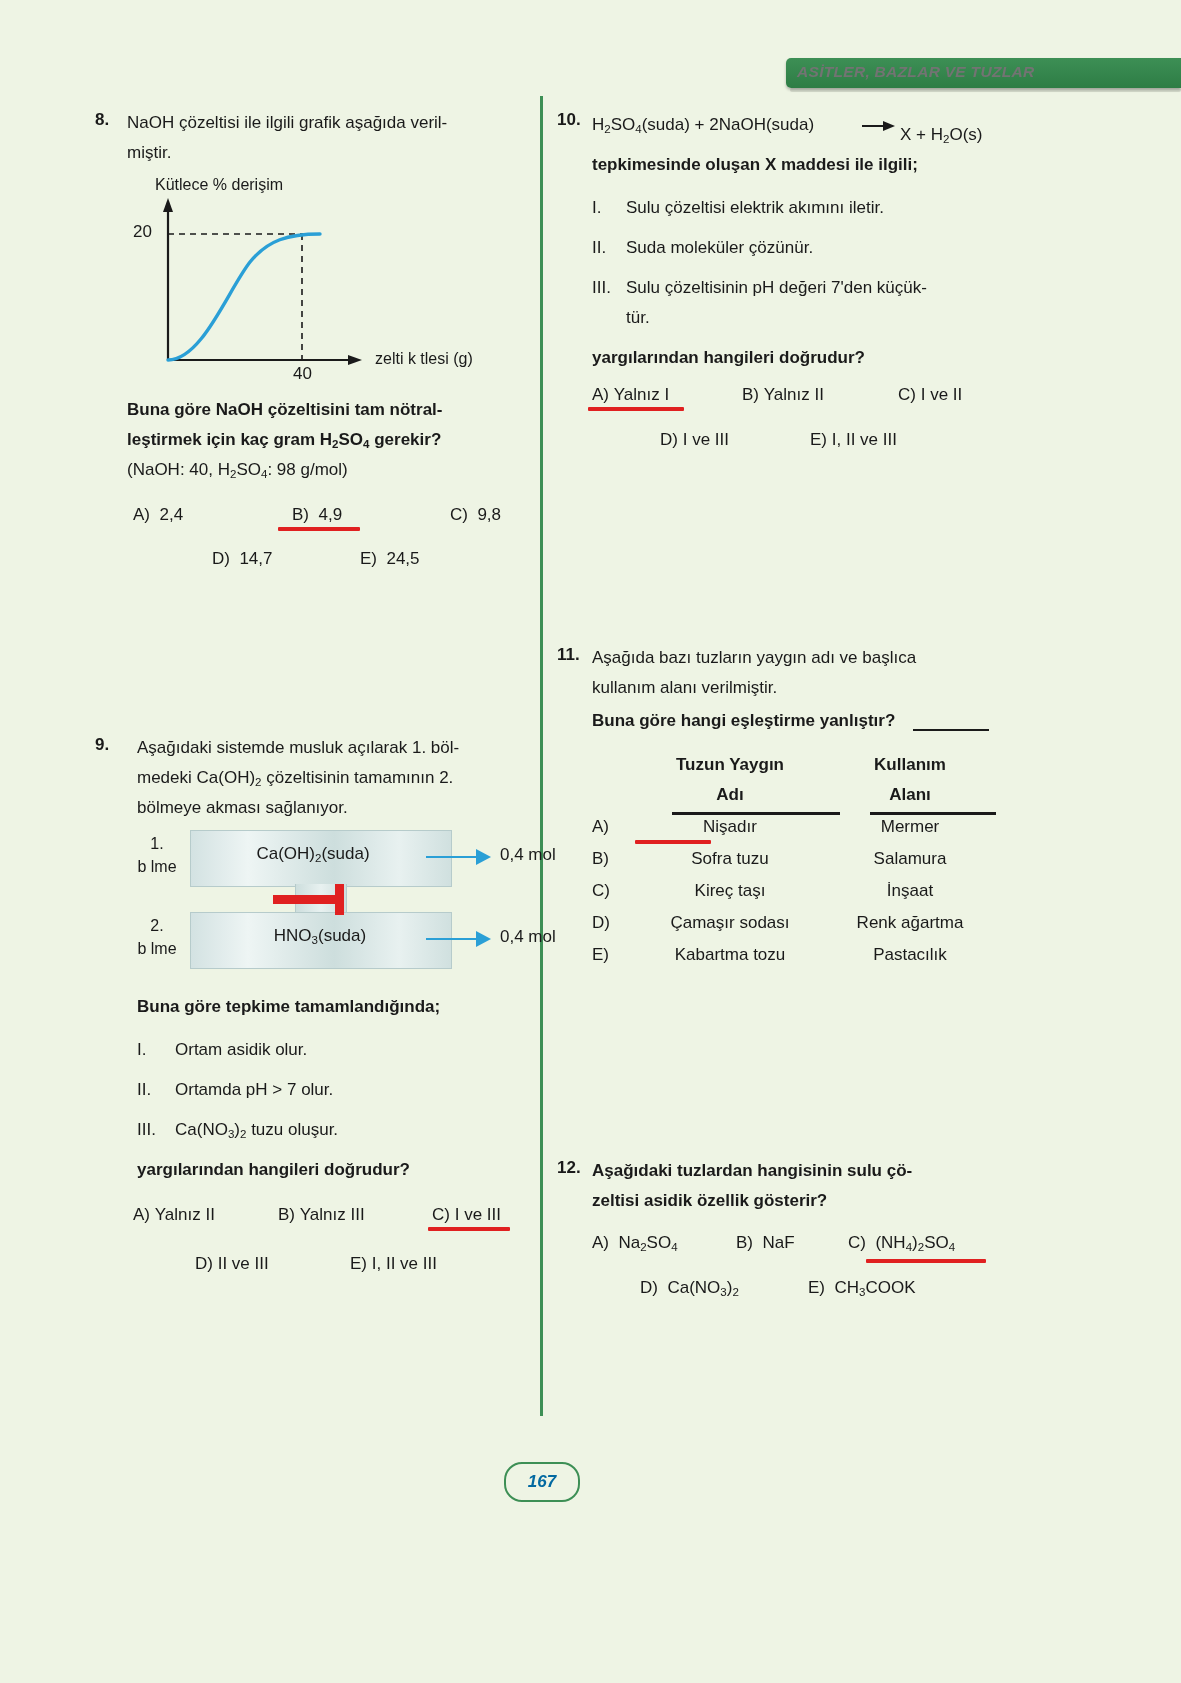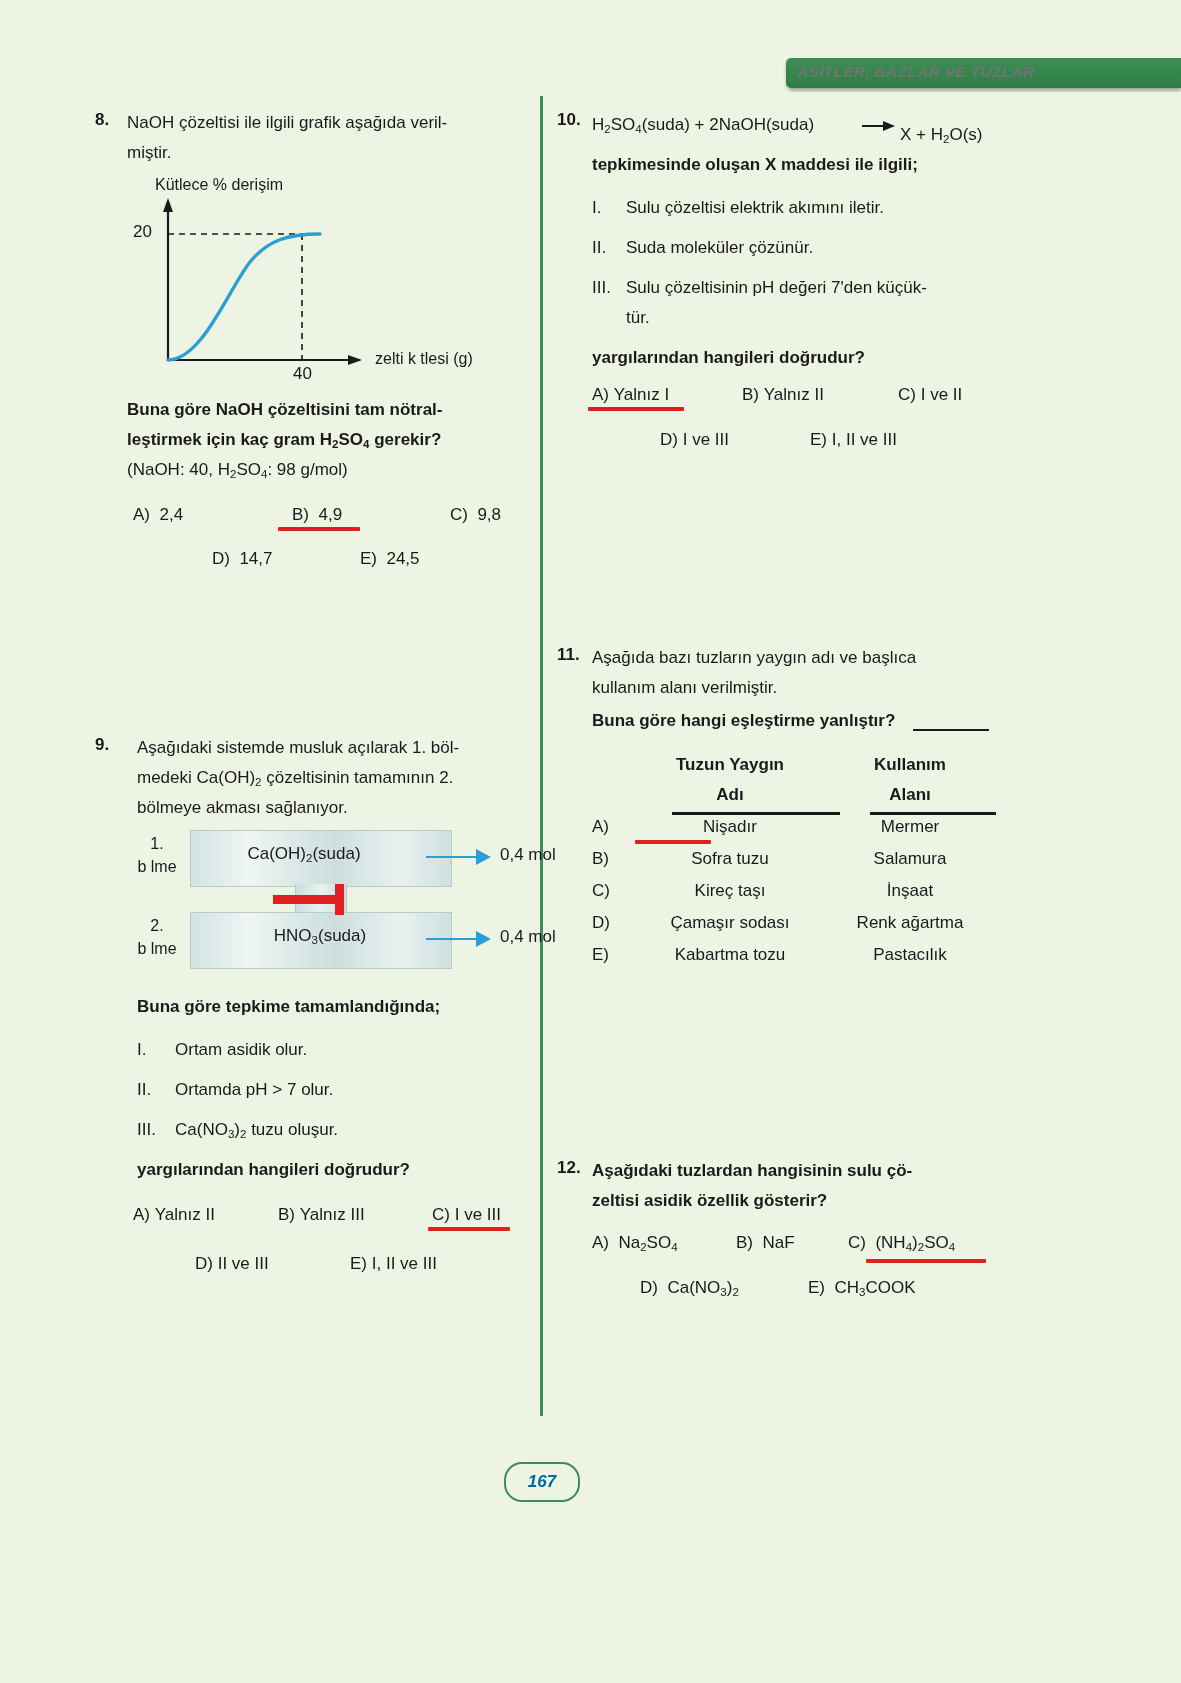--- a/index.html
+++ b/index.html
@@ -182,21 +182,21 @@
     <span>bölmeye akması sağlanıyor.</span>
   </div>
 
   <div class="app">
     <div class="chamber top"></div>
     <div class="neck"></div>
     <div class="chamber bot"></div>
     <div class="tap"></div>
     <div class="tap-v"></div>
 
-    <div class="ch-label" style="left:44px;top:18px;width:260px;">
+    <div class="ch-label" style="left:53px;top:18px;width:260px;">
       <span>Ca(OH)</span><sub>2</sub><span>(suda)</span>
     </div>
     <div class="ch-label" style="left:60px;top:100px;width:260px;">
       <span>HNO</span><sub>3</sub><span>(suda)</span>
     </div>
 
     <div class="side-label" style="left:-2px;top:6px;width:58px;">
       <span>1.</span><br>
       <span>b  lme</span>
     </div>

